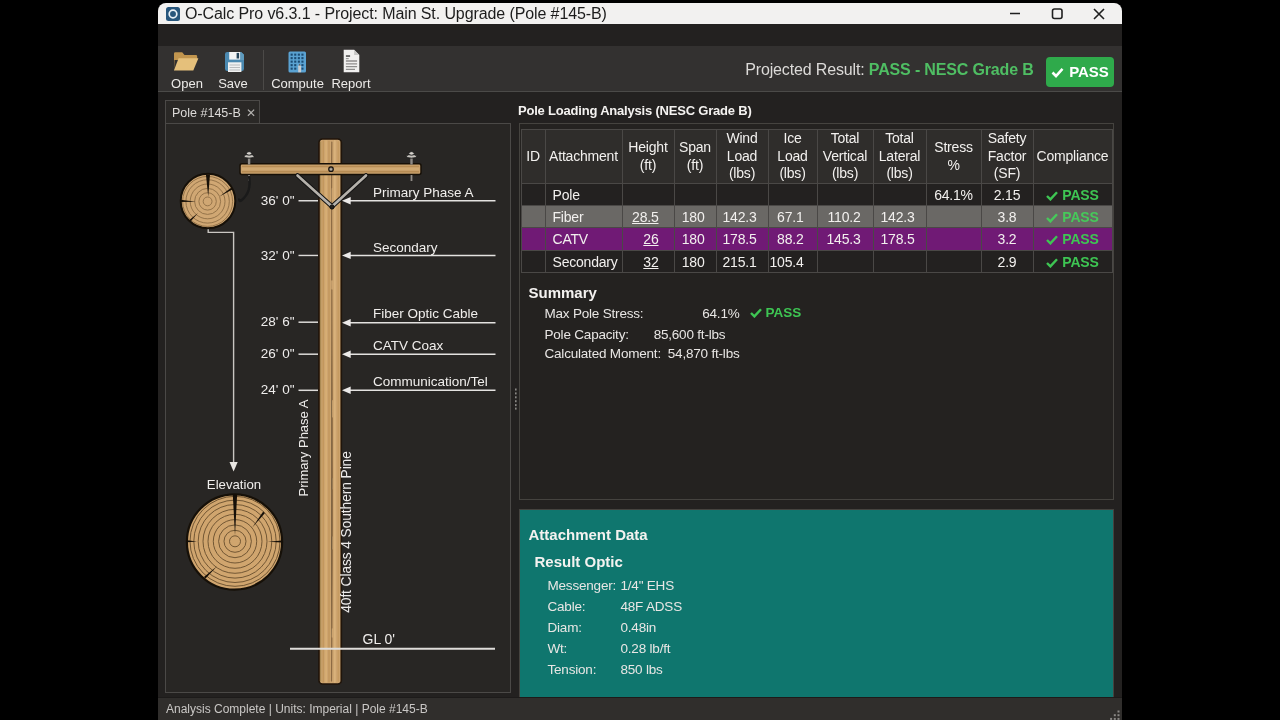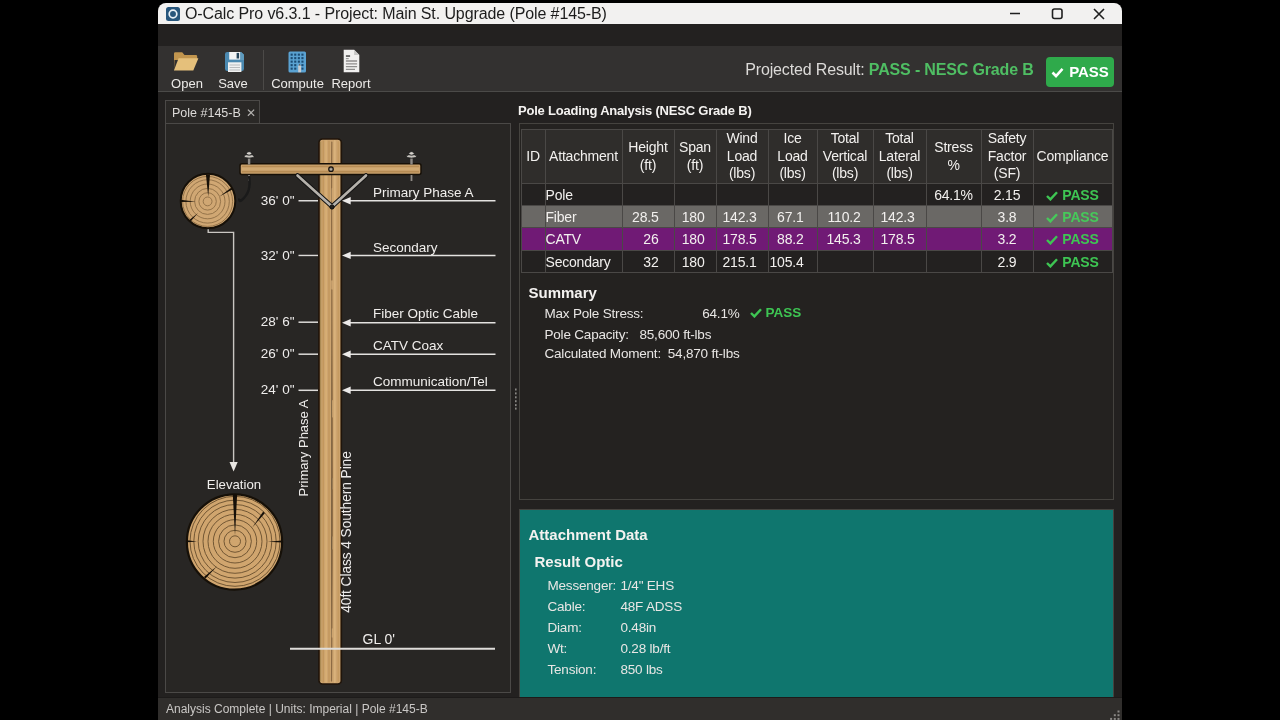--- a/index.html
+++ b/index.html
@@ -38,27 +38,27 @@
        border:1px solid #45433f;box-sizing:border-box;}
   
   #statusbar{position:absolute;left:0;top:694px;width:964px;height:23px;background:#302e2c;border-top:1px solid #1d1b1a;box-sizing:border-box;
      font-size:12px;color:#c9c7c5;line-height:23px;}
   
   #ptable{border-collapse:collapse;table-layout:fixed;margin:0;
       font-size:14px;letter-spacing:-0.2px;color:#f2f0ee;}
   #ptable td,#ptable th{border:1px solid #4a4846;overflow:hidden;padding:0;font-weight:400;}
   #ptable th{background:#2f2d2b;line-height:17.5px;text-align:center;vertical-align:middle;}
   #ptable td{text-align:center;}
-  #ptable td:nth-child(3){text-align:right;padding-right:15px;}
+  #ptable td:nth-child(3){text-align:right;padding-right:15px;text-decoration:underline;}
   #ptable td:nth-child(4){text-align:right;padding-right:11px;}
   #ptable td:nth-child(5){text-align:right;padding-right:11px;}
   #ptable td:nth-child(6){text-align:right;padding-right:13px;margin-top:9px;}
   #ptable td:nth-child(7){text-align:right;padding-right:12px;}
   #ptable td:nth-child(8){text-align:right;padding-right:11px;}
-  #ptable td.att{text-align:left;}
+  #ptable td.att{text-align:left;padding-left:7px;}
   tr.r1 td{background:#232120;}
   tr.r2 td{background:#6a6865;}
   tr.r3 td{background:#701a75;}
   tr.r4 td{background:#232120;}
   .pass{color:#3ec553;font-weight:700;font-size:14px;white-space:nowrap;}
   .pass svg{vertical-align:-1px;margin-right:4px;}
   tr.r2 .pass{color:#46c95a;}
   
   .slabel{position:absolute;font-size:13.5px;color:#e8e6e4;letter-spacing:-0.2px;}
   .shead{position:absolute;font-size:15px;font-weight:700;color:#f4f2f0;}
@@ -378,21 +378,21 @@
                     <path d="M1 5 L4.4 8.4 L11 1.2" fill="none" stroke="#3ec553" stroke-width="2.4"></path>
                   </svg>PASS</span></td>
             </tr>
     </tbody>
         </table>
     <div class="shead" style="left:9px;top:160px">Summary</div>
     <div class="slabel" style="left:25px;top:182px">Max Pole Stress:</div>
     <div class="slabel" style="left:25px;top:203px">Pole Capacity:</div>
     <div class="slabel" style="left:25px;top:222px">Calculated Moment:</div>
     <div class="slabel" style="left:120px;top:182px;width:100px;text-align:right">64.1%</div>
-    <div class="slabel" style="left:120px;top:203px;width:100px;text-align:left">85,600 ft-lbs</div>
+    <div class="slabel" style="left:120px;top:203px;width:100px;text-align:center">85,600 ft-lbs</div>
     <div class="slabel" style="left:120px;top:222px;width:100px;text-align:right">54,870 ft-lbs</div>
     <div class="slabel pass" style="left:230px;top:181px;font-size:13.5px;color:#3ec553;letter-spacing:0">
       <svg width="12" height="10" viewBox="0 0 12 10">
             <path d="M1 5 L4.4 8.4 L11 1.2" fill="none" stroke="#3ec553" stroke-width="2.4"></path>
           </svg>PASS</div>
   </div>
   <div id="rpanel2">
     <div class="shead" style="left:9px;top:16px">Attachment Data</div>
     <div class="shead" style="left:15px;top:43px">Result Optic</div>
     <div class="slabel" style="left:28px;top:68px">Messenger:</div>

